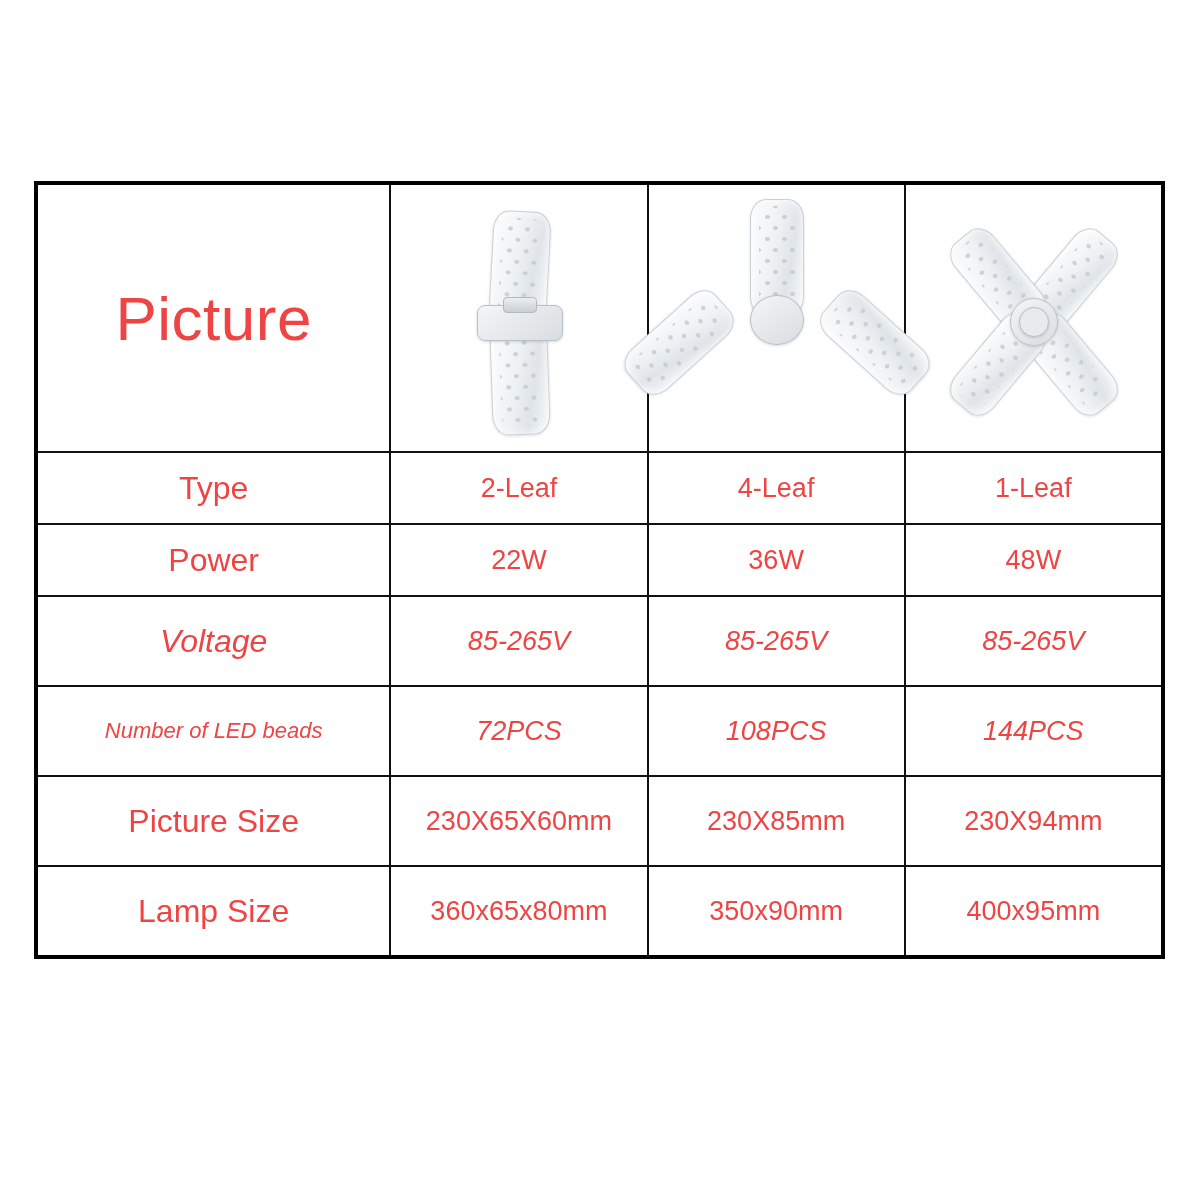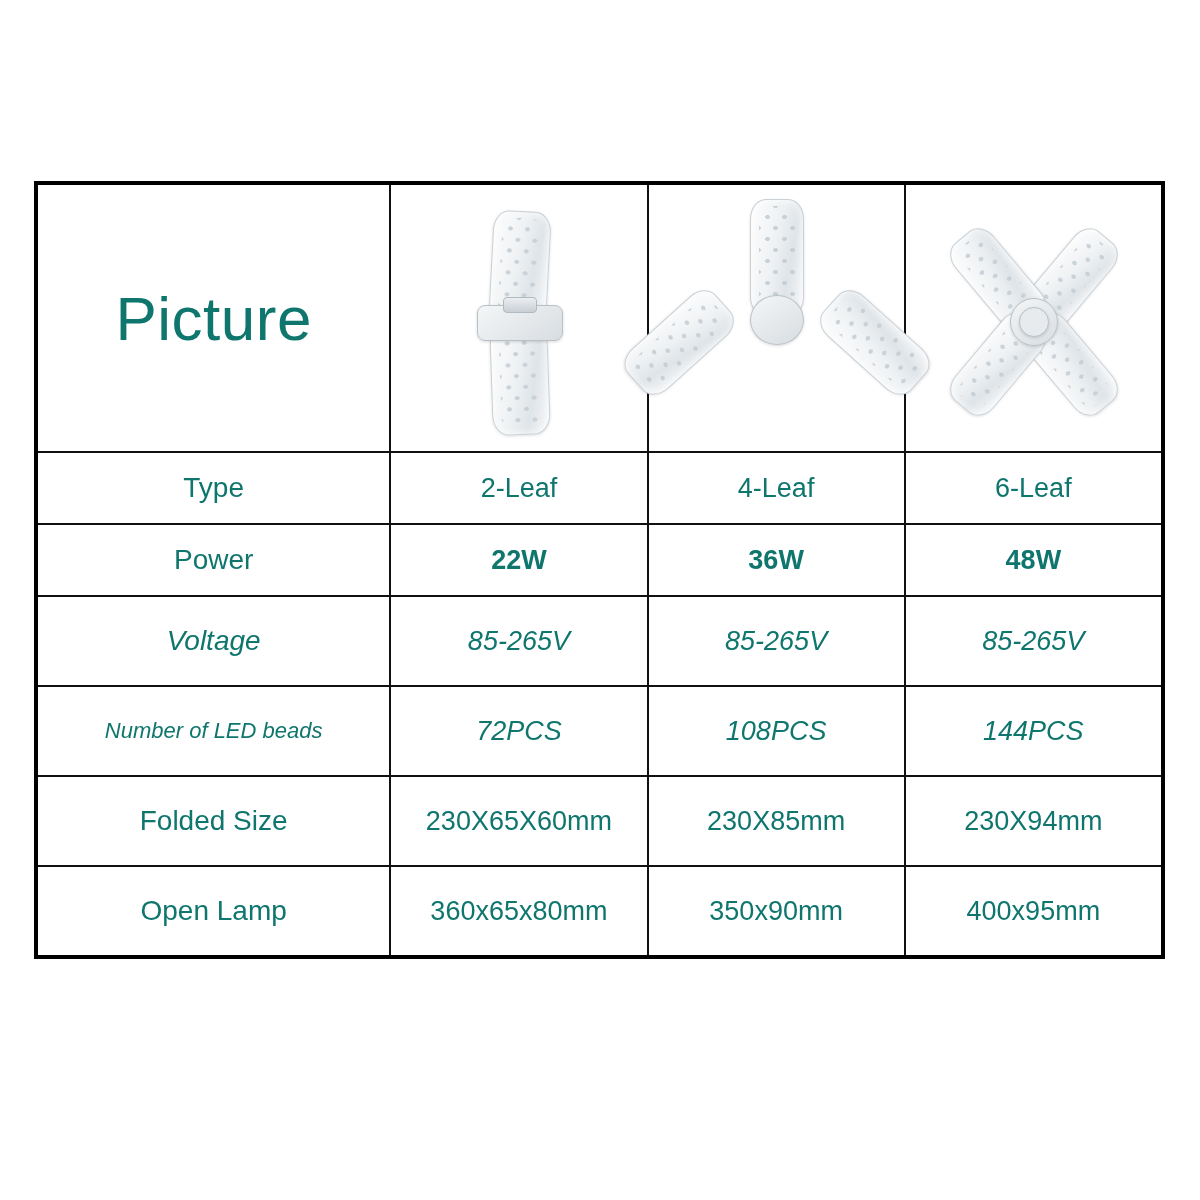--- a/index.html
+++ b/index.html
@@ -24,47 +24,47 @@
     width: 1131px;
     border-collapse: collapse;
     table-layout: fixed;
     border: 4px solid #000000;
   }
   .spec-table td {
     border: 2px solid #111111;
     padding: 0;
     text-align: center;
     vertical-align: middle;
-    color: #0f766e;
+    color: #ef4444;
   }
   .col-label { width: 340px; }
   .col-prod  { width: 247px; }
 
   .row-picture td { height: 266px; }
 
   .label-cell {
     text-align: left;
     padding-left: 24px;
-    font-size: 28px;
+    font-size: 32px;
     white-space: nowrap;
   }
   .label-picture {
     font-size: 62px;
     letter-spacing: 0.5px;
     padding-left: 26px;
   }
   .label-small {
     font-size: 22px;
   }
   .value-cell {
     font-size: 27px;
   }
   .value-power {
     color: #e00000;
-    font-weight: bold;
+    font-weight: normal;
     font-size: 27px;
   }
   .row-type td, .row-power td { height: 70px; }
   .row-voltage td, .row-beads td, .row-holder td { height: 88px; font-style: italic; }
   .row-folded td, .row-open td { height: 88px; }
 
   
   .lamp-wrap {
     position: relative;
     width: 240px;
@@ -163,21 +163,21 @@
             <div class="hub hub-round" style="left:97px; top:105px; width:46px; height:46px;"></div>
             <div class="hub hub-round" style="left:106px; top:114px; width:28px; height:28px; background:#e7ebee;"></div>
           </div>
         </td>
       </tr>
 
       <tr class="row-type">
         <td class="col-label label-cell">Type</td>
         <td class="col-prod value-cell">2-Leaf</td>
         <td class="col-prod value-cell">4-Leaf</td>
-        <td class="col-prod value-cell">6-Leaf</td>
+        <td class="col-prod value-cell">1-Leaf</td>
       </tr>
 
       <tr class="row-power">
         <td class="col-label label-cell">Power</td>
         <td class="col-prod value-power">22W</td>
         <td class="col-prod value-power">36W</td>
         <td class="col-prod value-power">48W</td>
       </tr>
 
       <tr class="row-voltage">
@@ -189,28 +189,28 @@
 
       <tr class="row-beads">
         <td class="col-label label-cell label-small">Number of LED beads</td>
         <td class="col-prod value-cell">72PCS</td>
         <td class="col-prod value-cell">108PCS</td>
         <td class="col-prod value-cell">144PCS</td>
       </tr>
 
 
       <tr class="row-folded">
-        <td class="col-label label-cell">Folded Size</td>
+        <td class="col-label label-cell">Picture Size</td>
         <td class="col-prod value-cell">230X65X60mm</td>
         <td class="col-prod value-cell">230X85mm</td>
         <td class="col-prod value-cell">230X94mm</td>
       </tr>
 
       <tr class="row-open">
-        <td class="col-label label-cell">Open Lamp</td>
+        <td class="col-label label-cell">Lamp Size</td>
         <td class="col-prod value-cell">360x65x80mm</td>
         <td class="col-prod value-cell">350x90mm</td>
         <td class="col-prod value-cell">400x95mm</td>
       </tr>
 
     </tbody>
   </table>
 
 </div>
 

